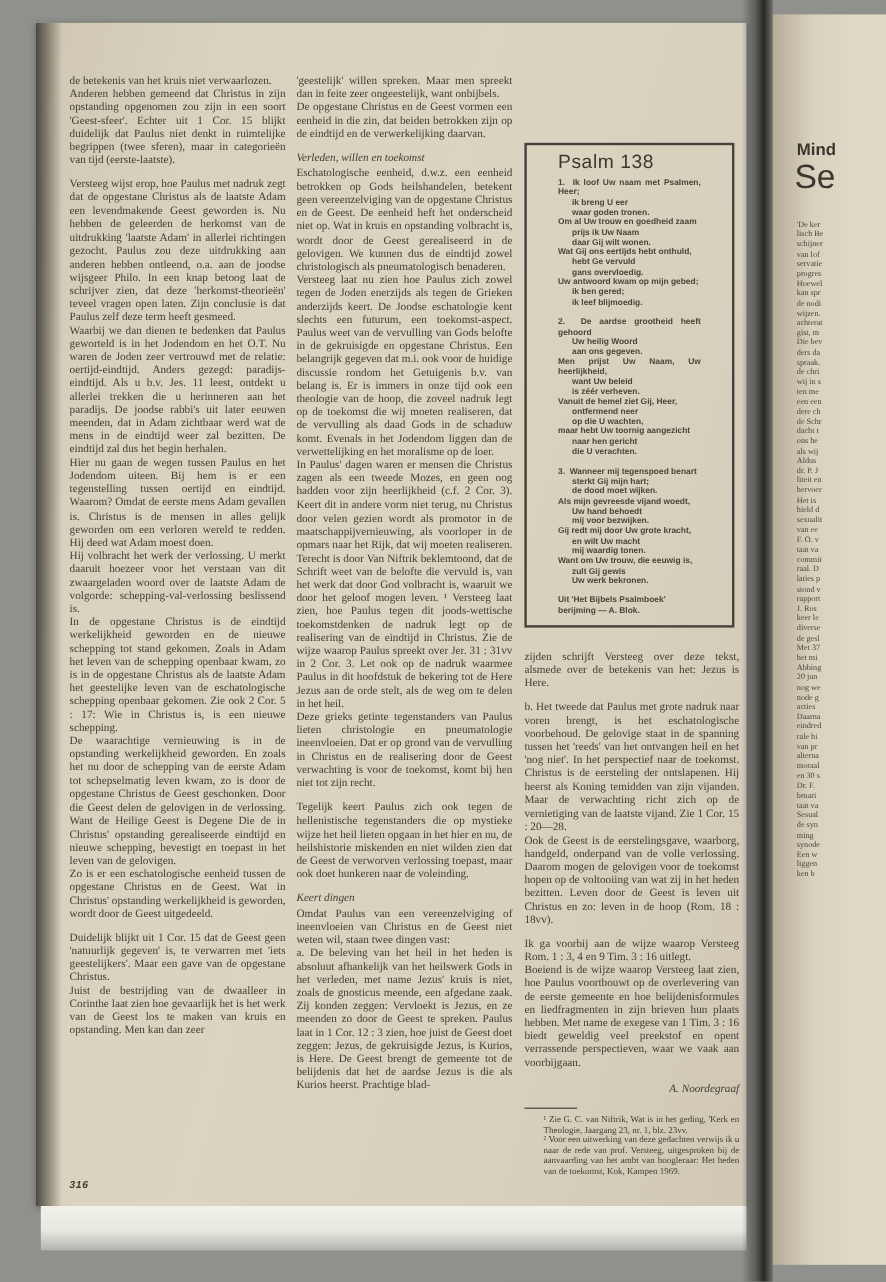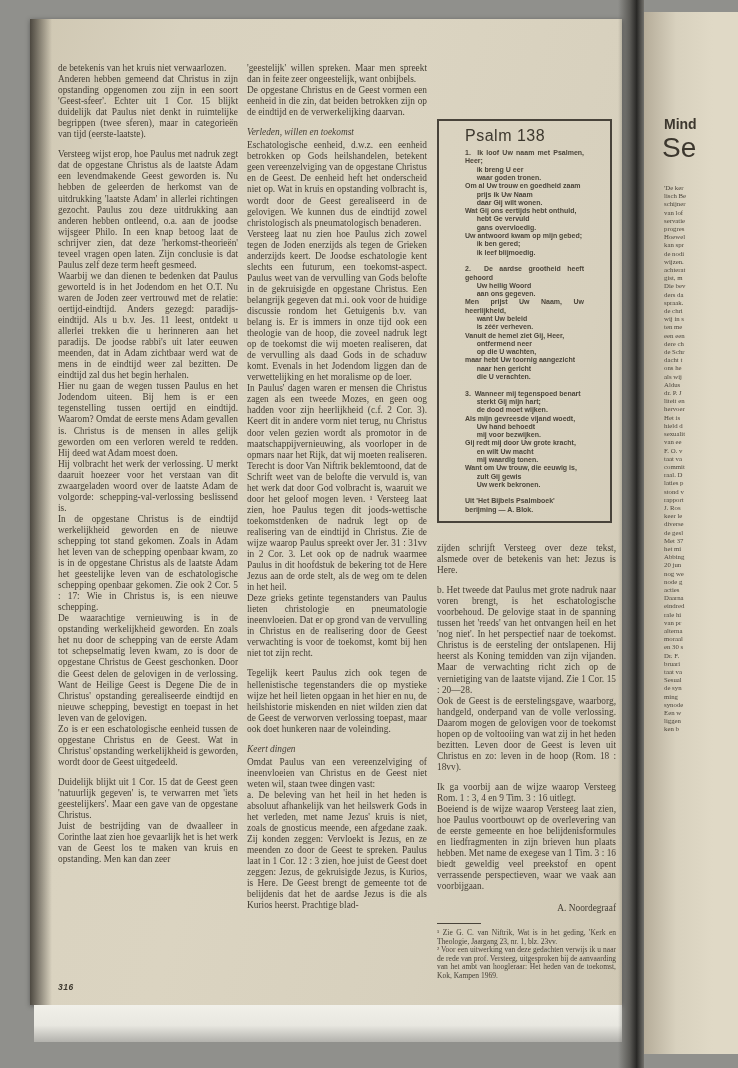--- a/index.html
+++ b/index.html
@@ -22,22 +22,22 @@
 
   
   .col{position:absolute;top:44px;width:180px;font-size:9.35px;line-height:11.05px;
     color:#433d33;text-align:justify;}
   .col1{left:28px;}
   .col2{left:217px;font-family:Liberation Serif, serif;}
   .col3{left:407px;width:179px;height:942px;}
   .para{margin:0;}
   .para.gap{margin-top:9px;}
   .para.h{font-style:italic;margin-top:9px;margin-bottom:2px;text-align:left;}
-  .para.sig{text-align:right;margin-top:11px;}
-  .para.fn{font-size:7.5px;line-height:8.5px;}
+  .para.sig{text-align:right;margin-top:11px;font-style:italic;}
+  .para.fn{font-size:7.5px;line-height:8.5px;margin-left:16px;}
 
   
   .psalm-box{position:absolute;left:0;top:40px;width:175px;height:404px;
     border:2px solid #48433a;box-sizing:border-box;padding:9px 26px;overflow:hidden;margin-top:16px;}
   .psalm-title{font-family:"Liberation Sans","DejaVu Sans",sans-serif;font-size:16px;
     color:#3d382e;margin:0 0 8px 0;font-weight:400;letter-spacing:.5px;}
   .psalm-text,.psalm-source,.psalm-publisher{font-family:"Liberation Sans","DejaVu Sans",sans-serif;
     font-weight:700;font-size:7px;line-height:8.3px;color:#4b453a;white-space:pre-wrap;}
   .psalm-source{margin-top:8px;}
   .psalm-publisher{margin-top:7px;}

